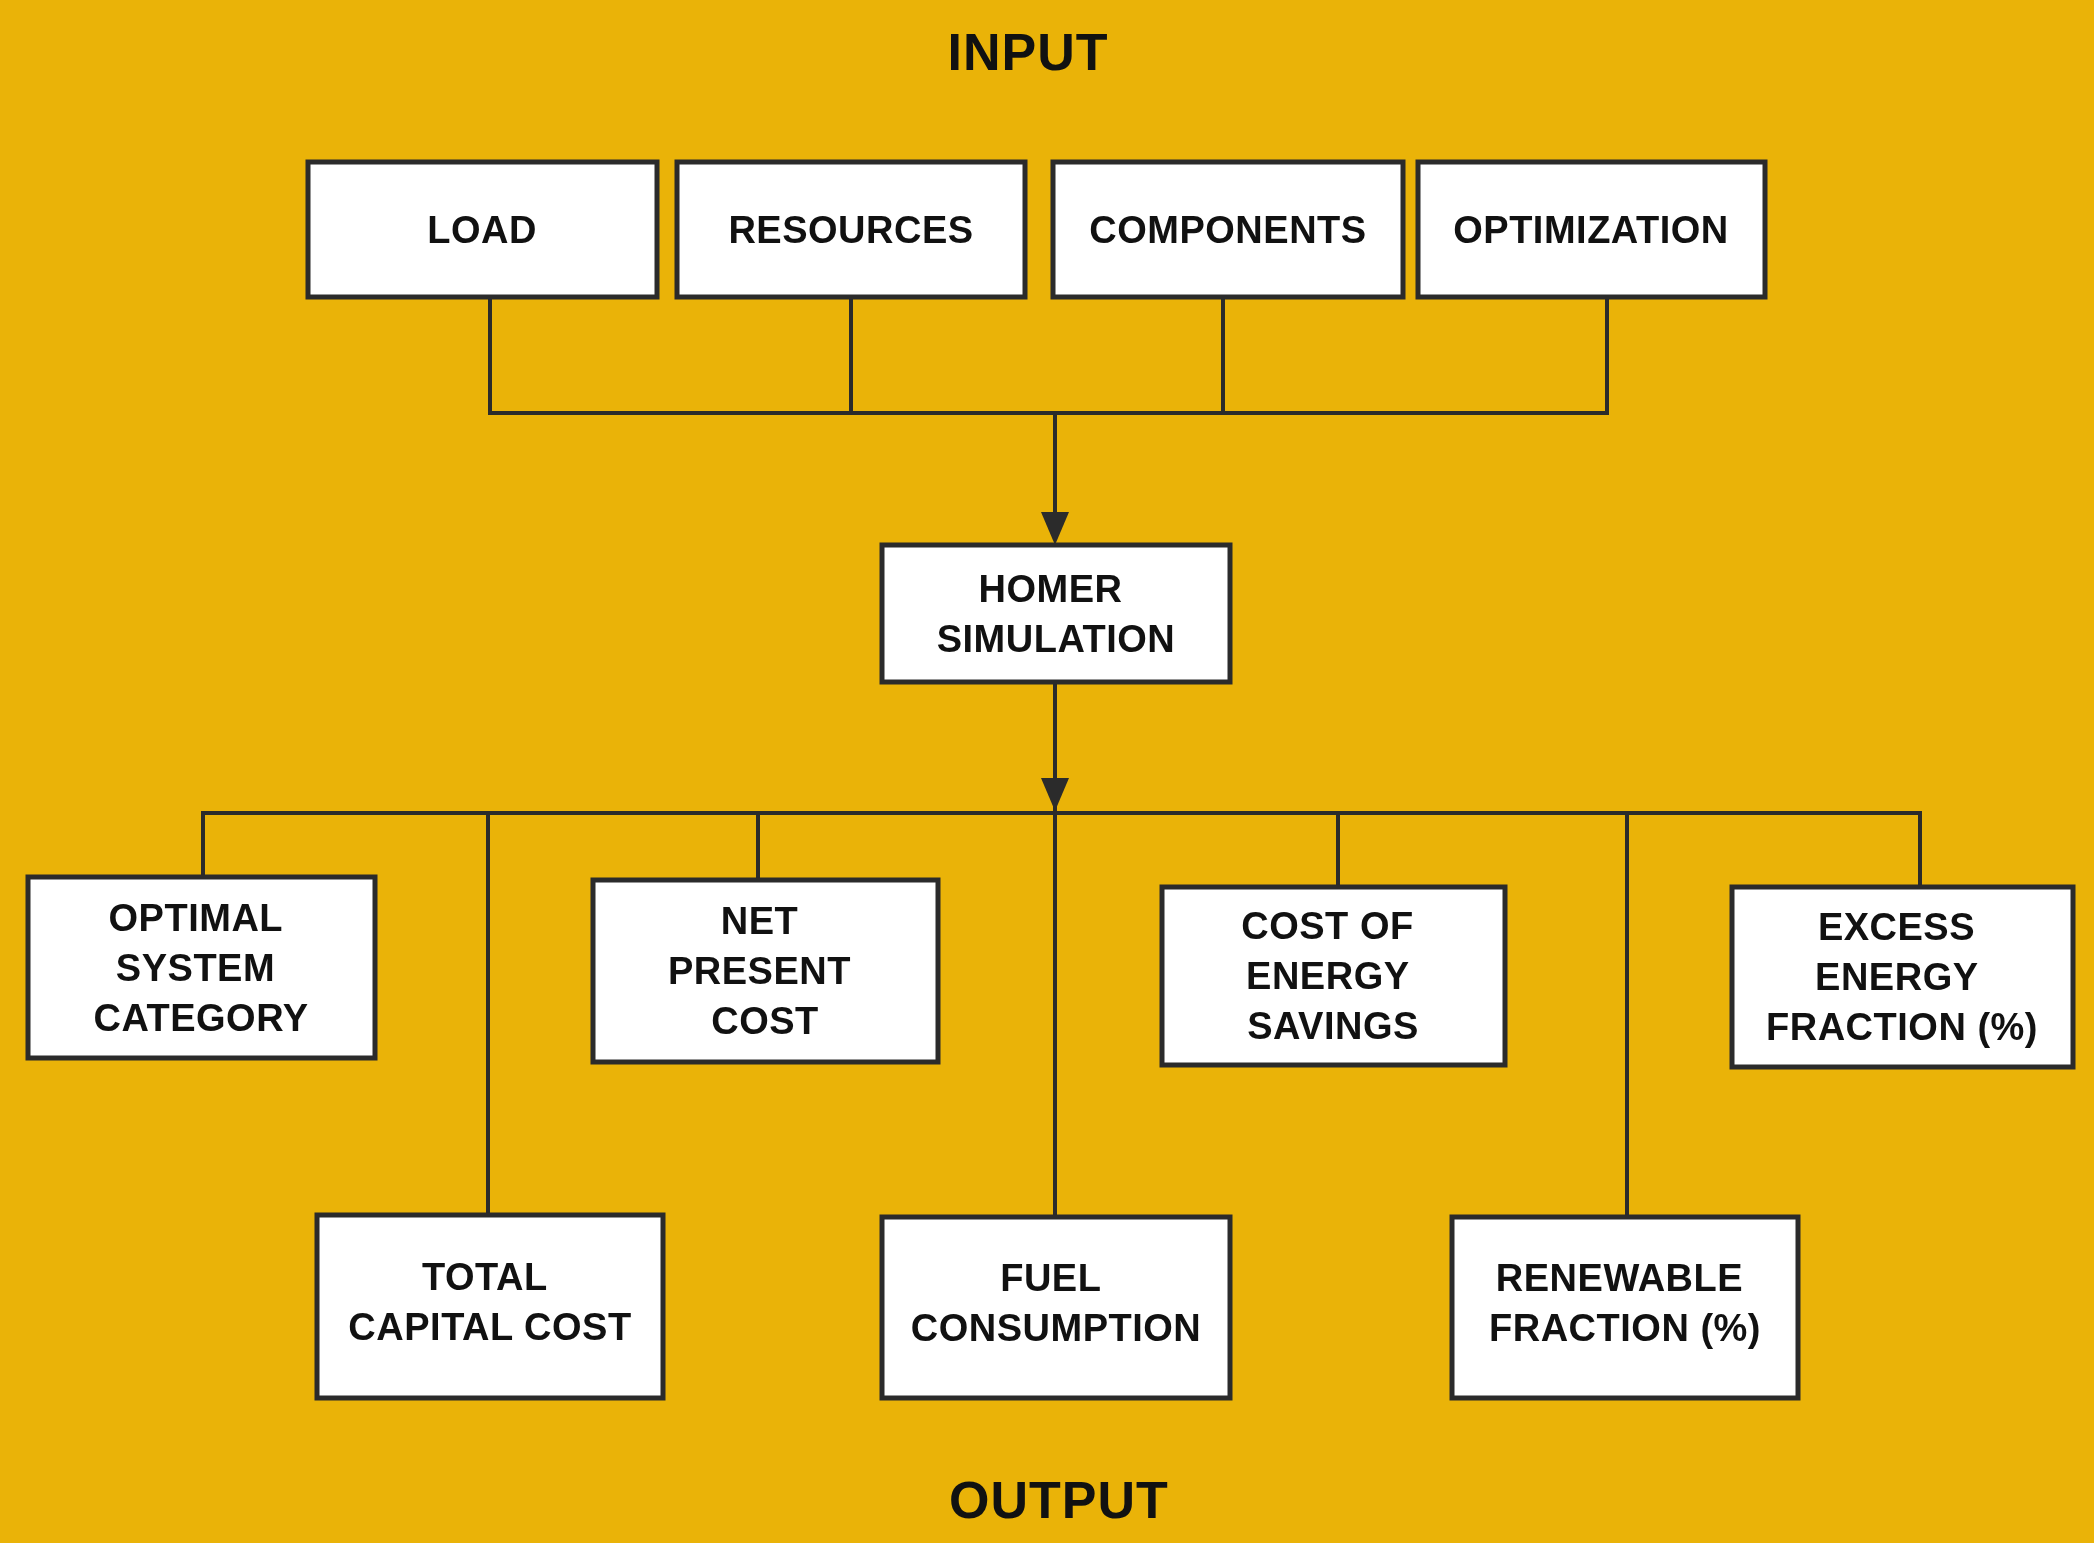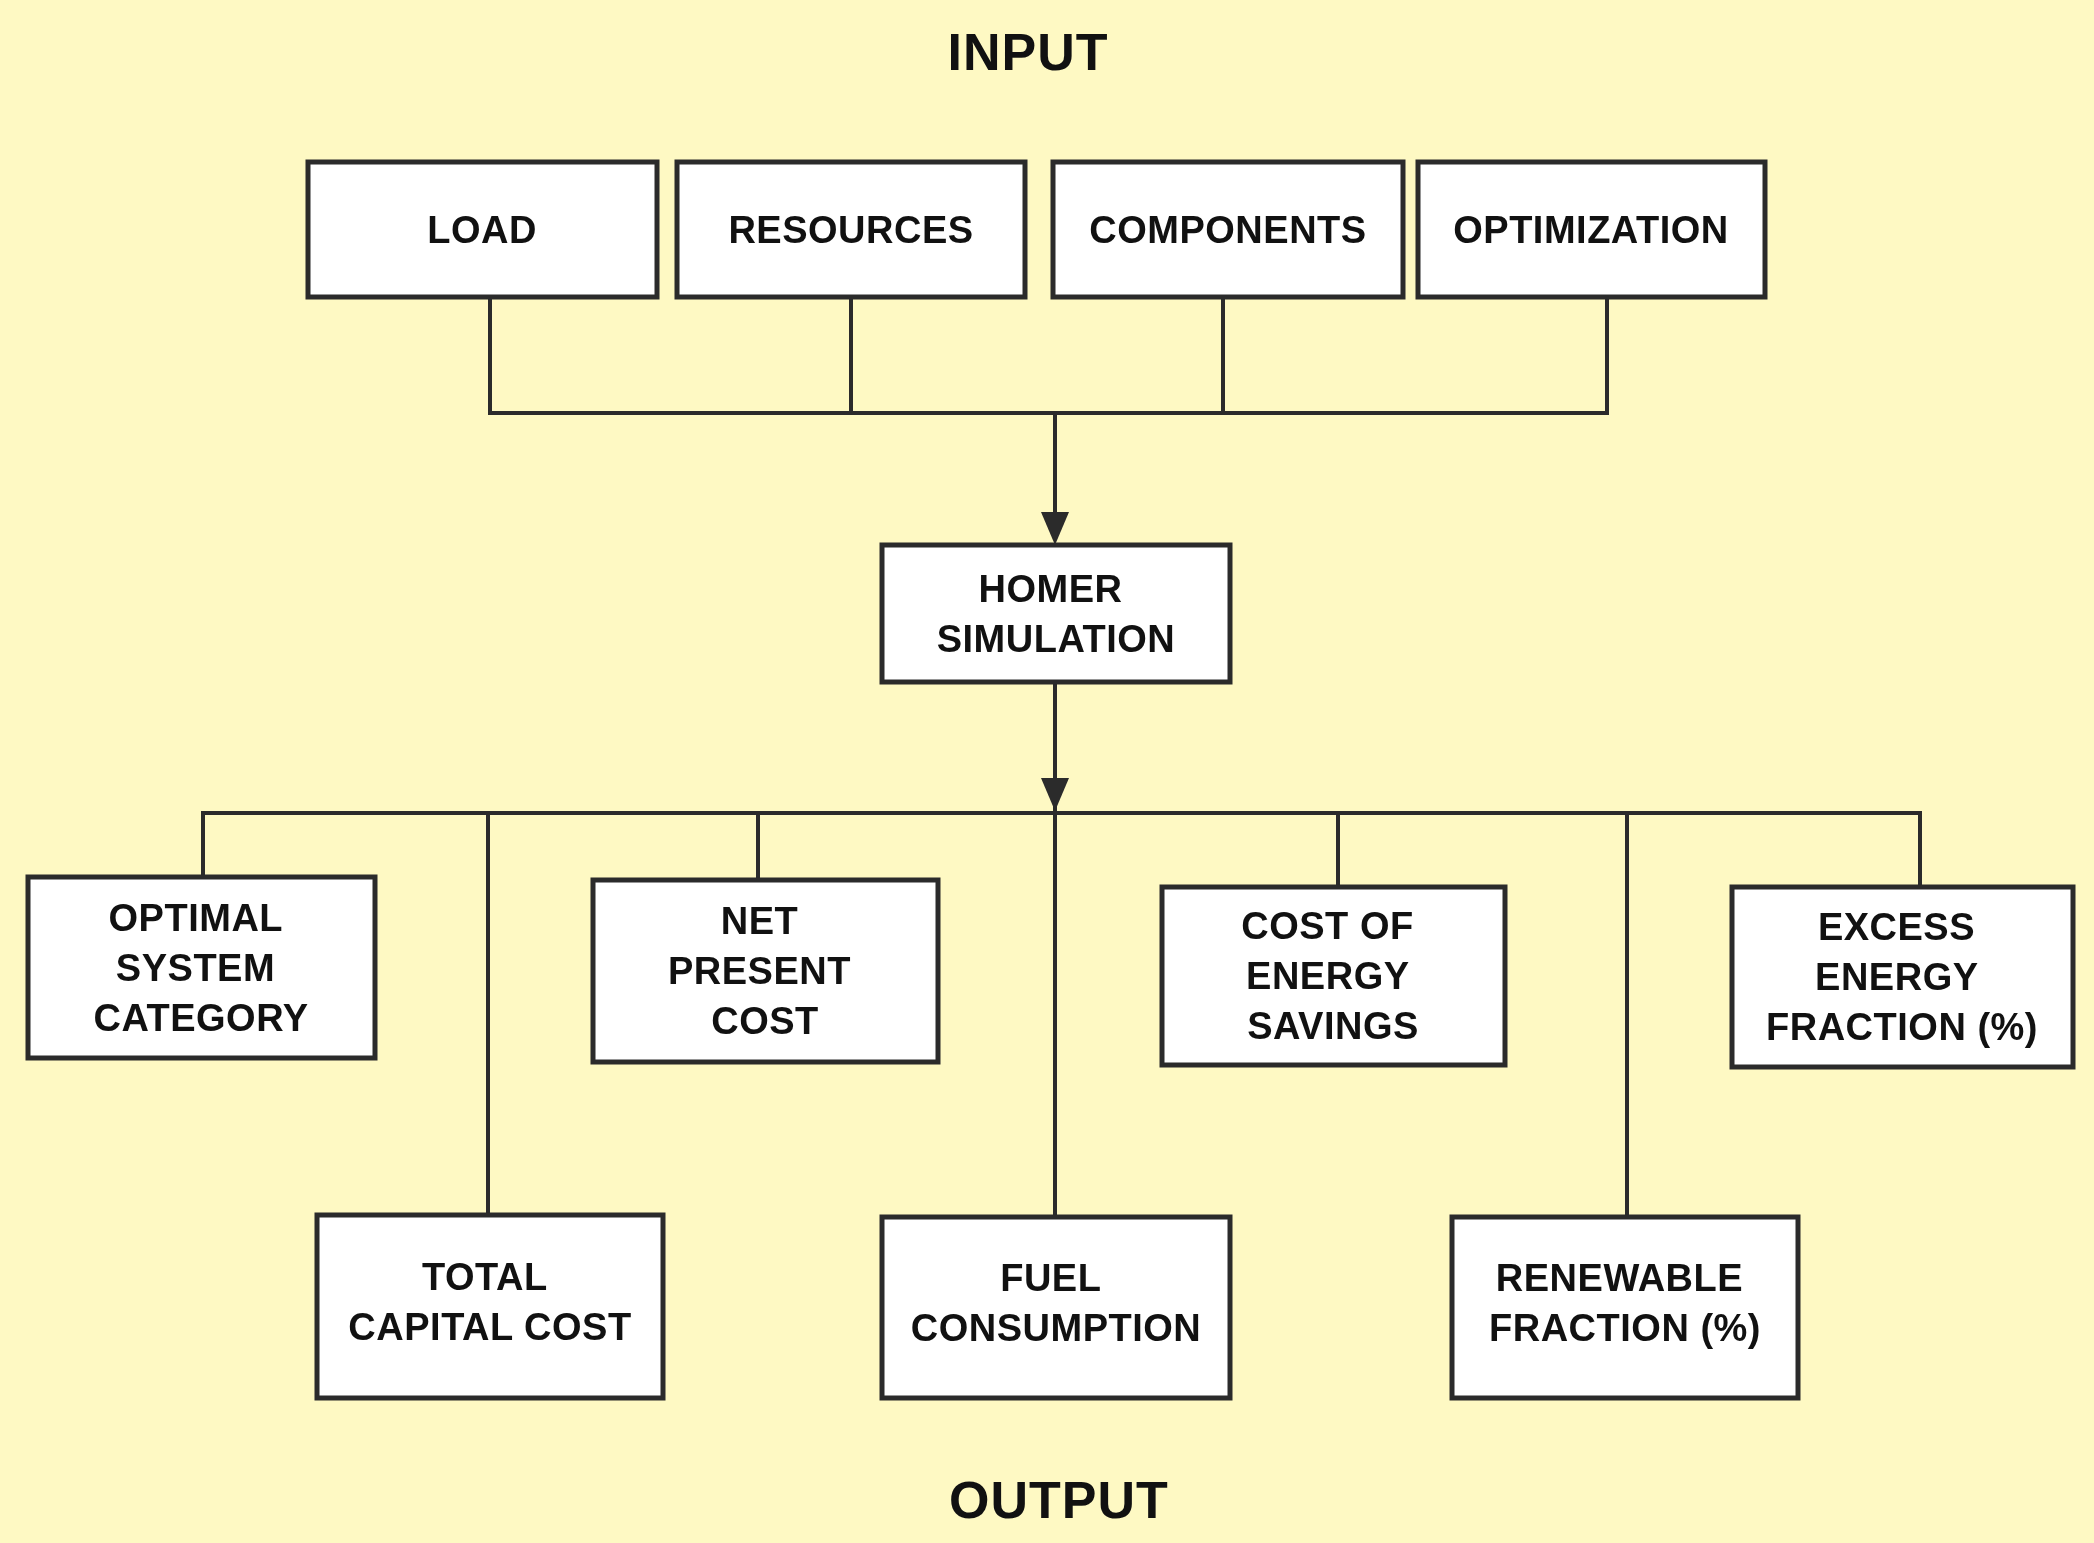--- a/index.html
+++ b/index.html
@@ -4,21 +4,21 @@
 <style>
   html, body {
     margin: 0;
     padding: 0;
     background: #ffffff;
   }
   .canvas {
     position: relative;
     width: 2094px;
     height: 1543px;
-    background: #fef9c3;
+    background: #eab308;
     font-family: "Liberation Sans", sans-serif;
   }
   svg { display: block; width: 100%; height: 100%; }
 
   .node-rect {
     fill: #ffffff;
     stroke: #2b2b2b;
     stroke-width: 5;
   }
   .connector {

